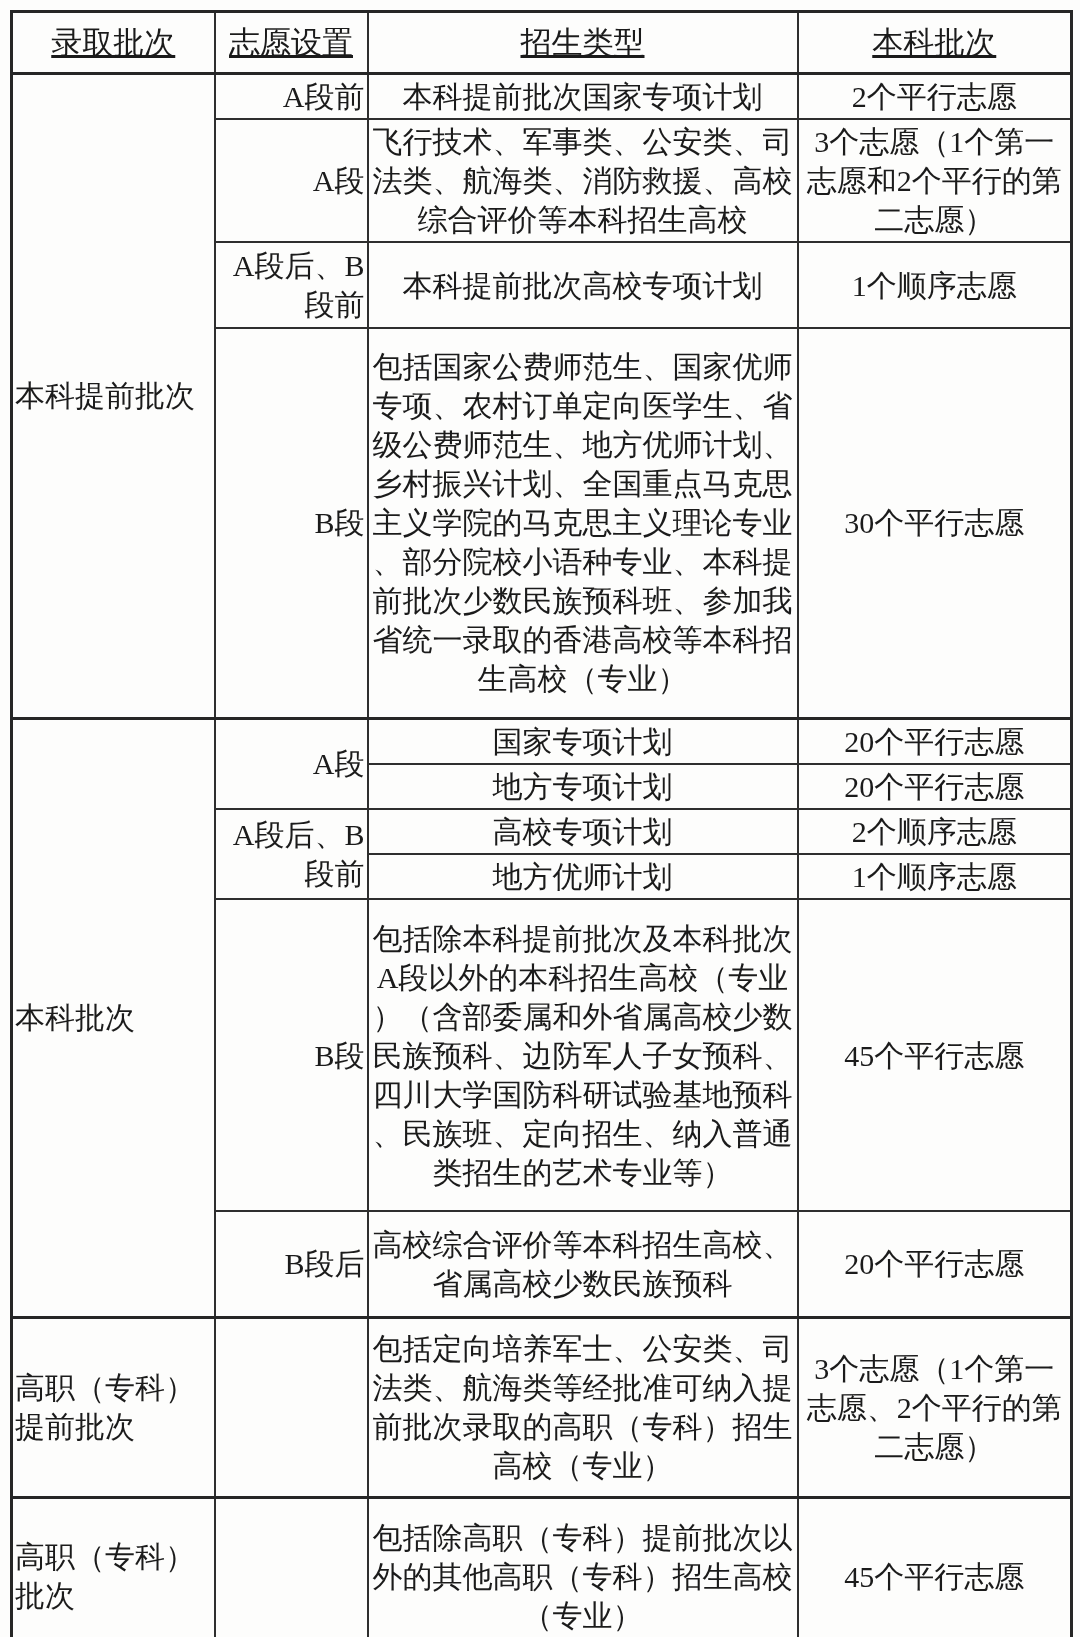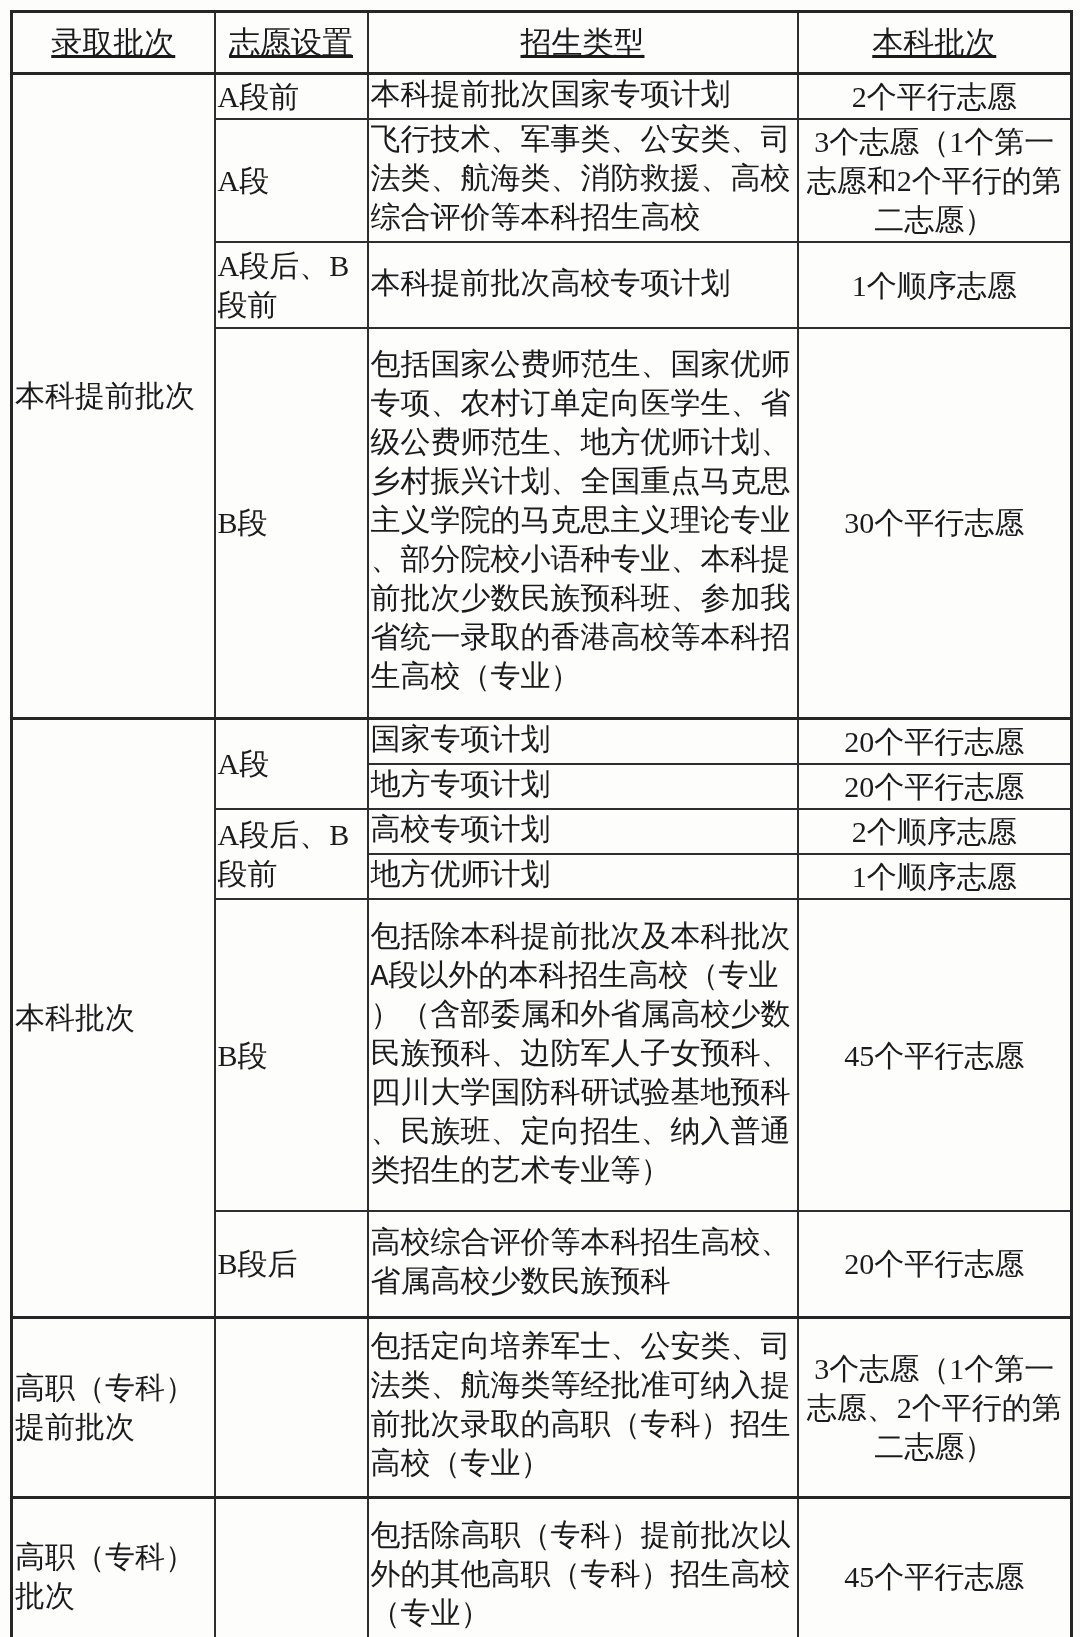--- a/index.html
+++ b/index.html
@@ -33,27 +33,26 @@
     box-sizing: border-box;
   }
   .adm thead th {
     border-bottom: 3px solid #262626;
     font-size: 31px;
     text-align: center;
     text-decoration: underline;
   }
   tr.section-start td { border-top: 3px solid #262626; }
   .c-batch { text-align: left; }
-  .c-order { text-align: left; }
+  .c-order { text-align: right; }
   .c-type  {
-    text-align: left;
+    text-align: center;
     padding: 4px 4px 4px 8px;
     line-break: anywhere;
     word-break: break-all;
-    font-family: Liberation Mono, monospace;
   }
   .c-vol {
     text-align: center;
     padding: 0;
     line-break: anywhere;
     word-break: break-all;
   }
 </style>
 </head>
 <body>

